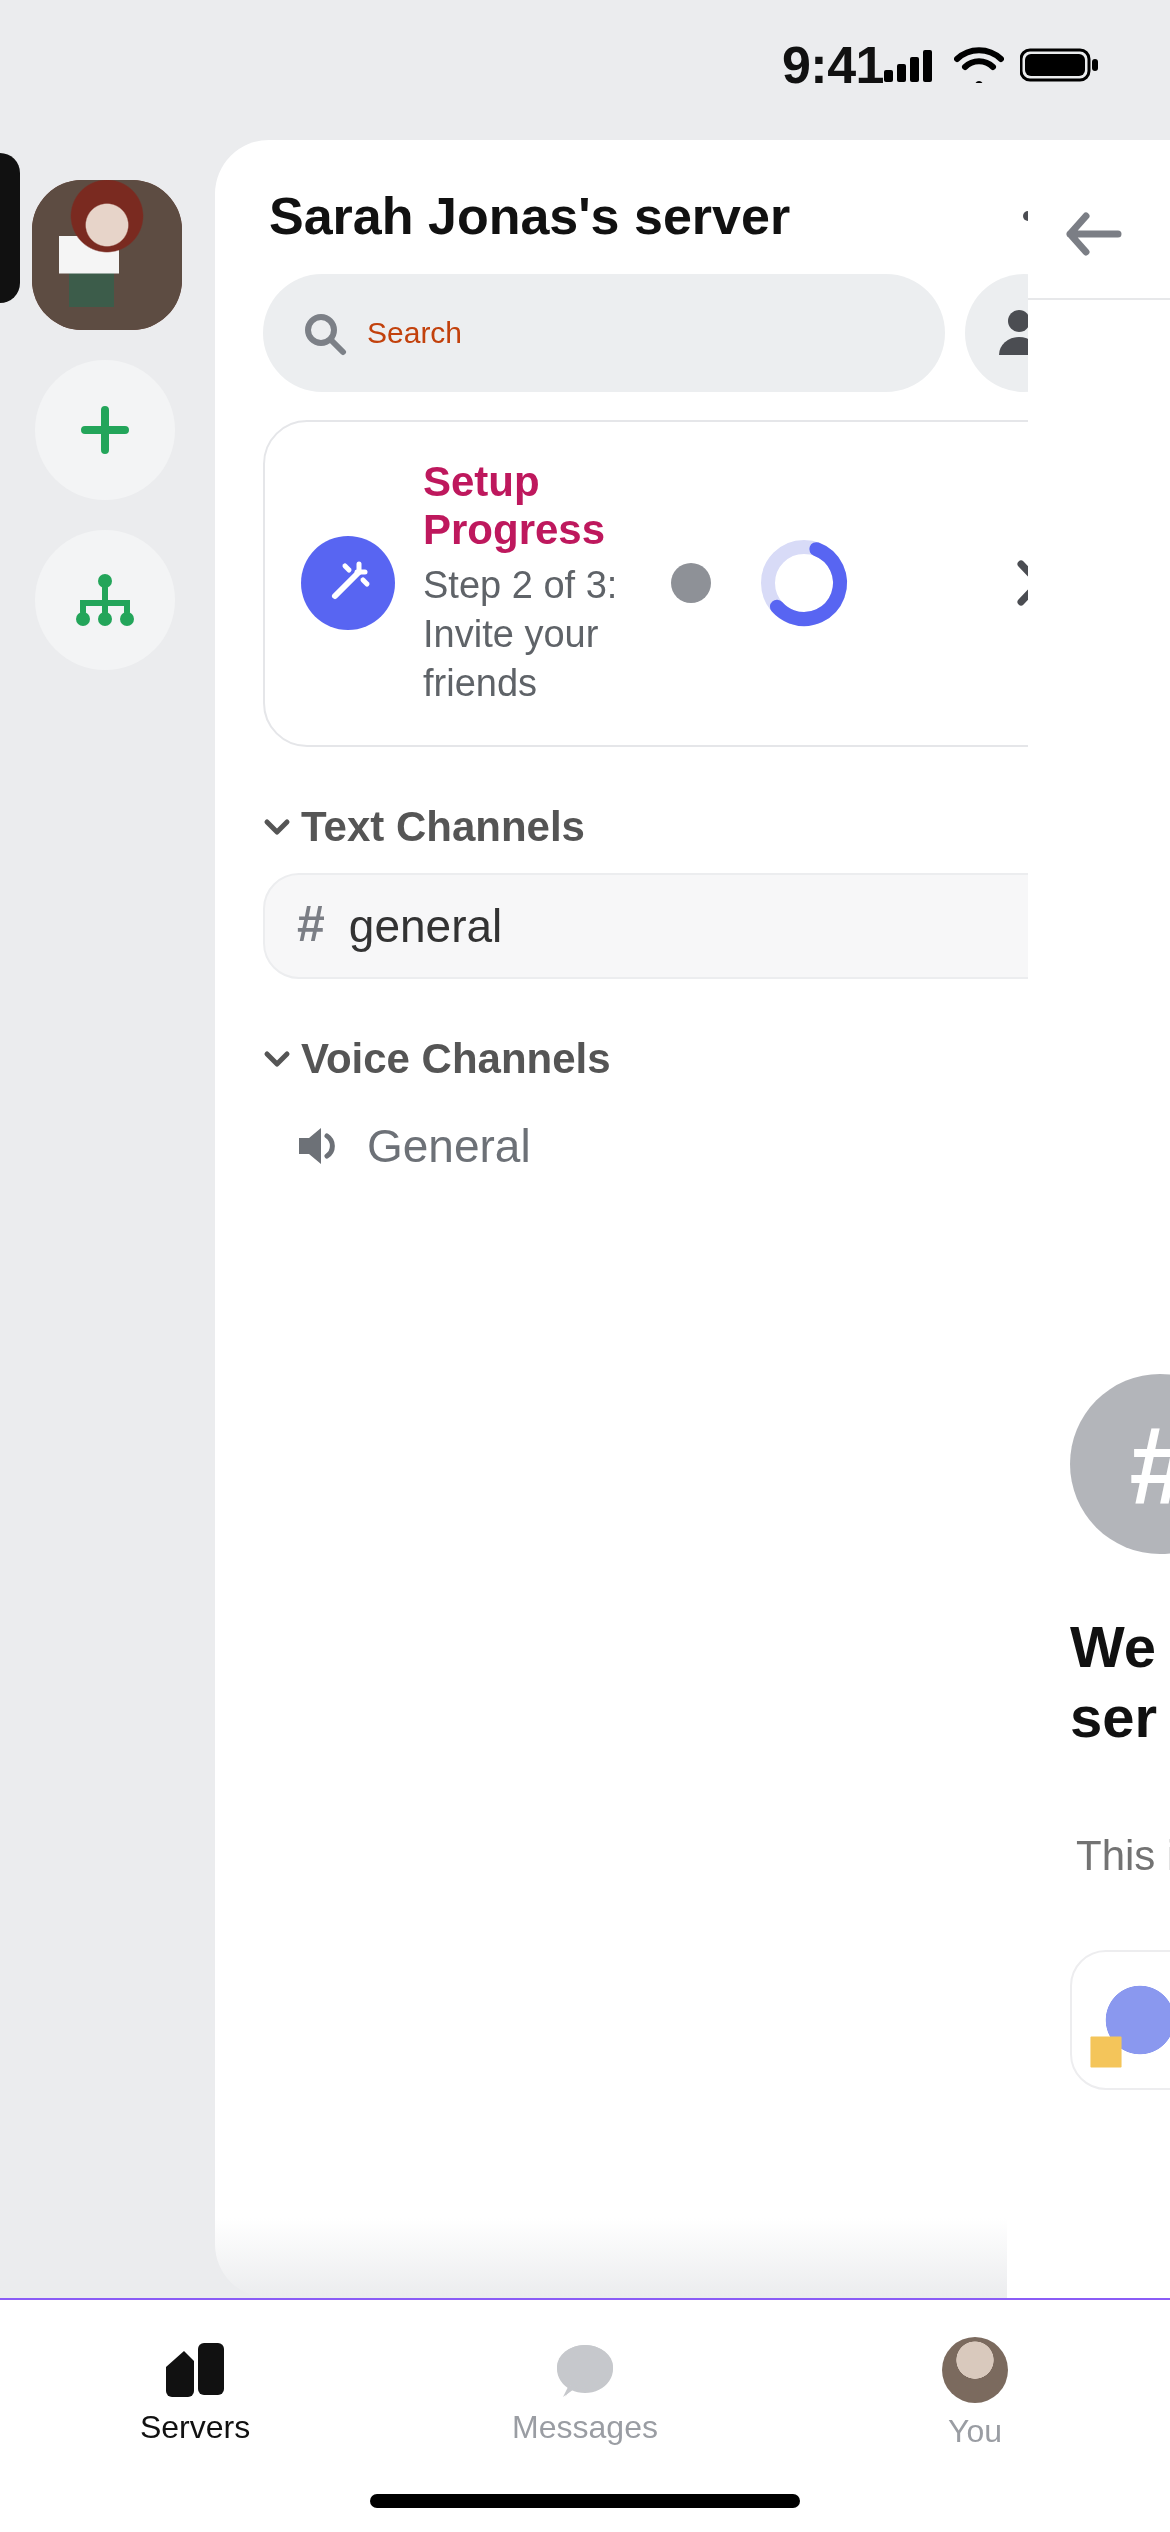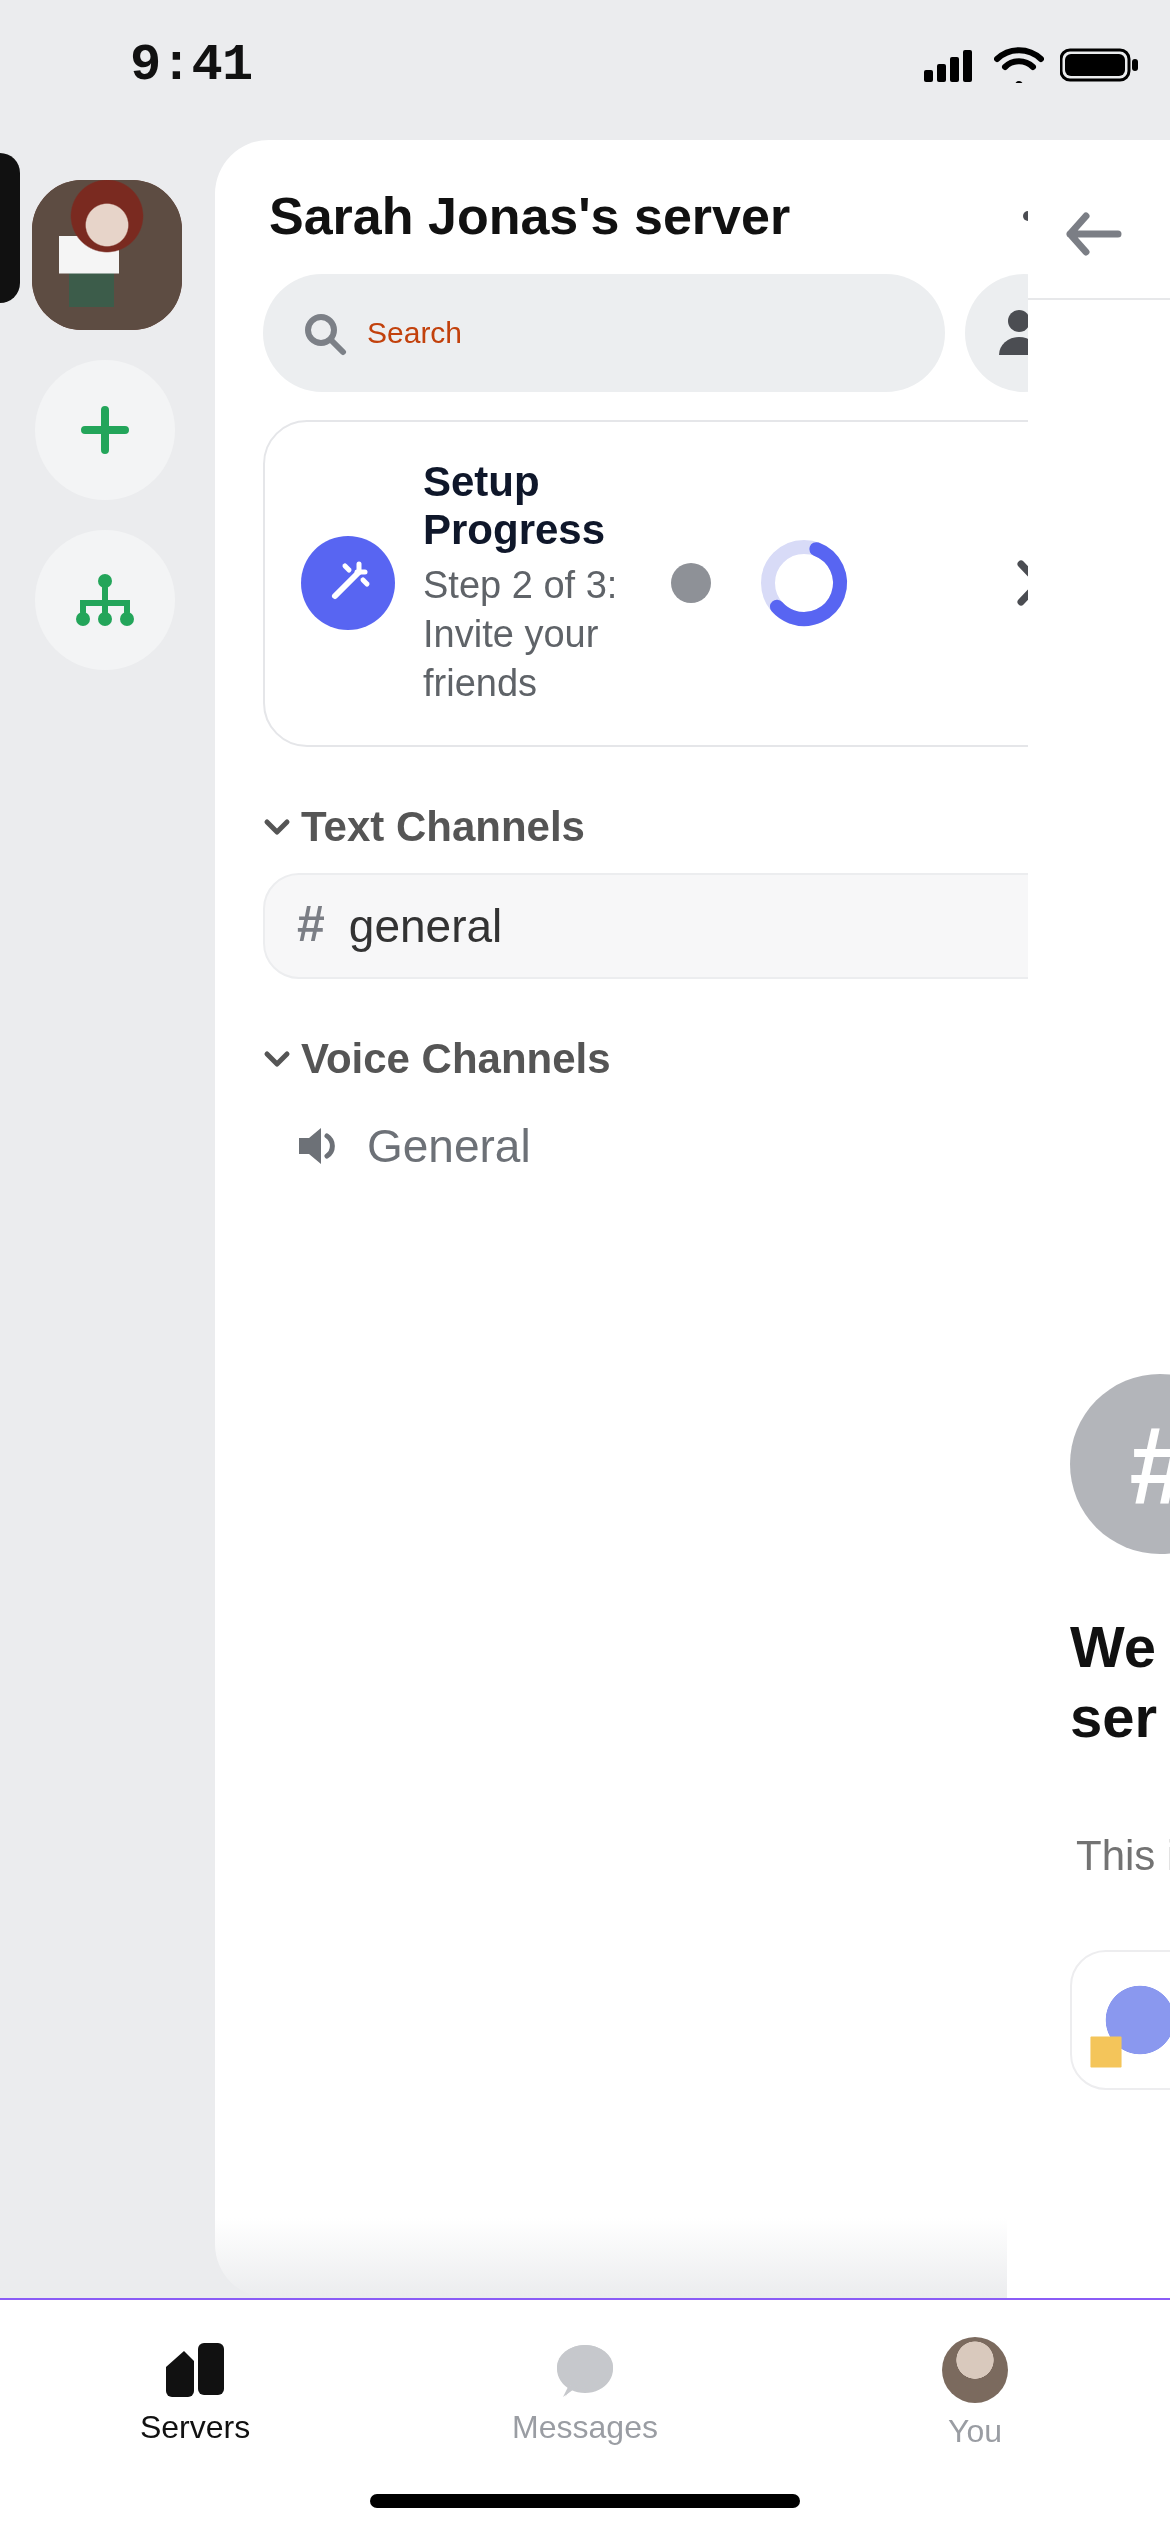--- a/index.html
+++ b/index.html
@@ -11,23 +11,22 @@
     color: #111;
   }
 
   
   .status-bar {
     position: absolute;
     top: 0; left: 0; right: 0;
     height: 130px;
     display: flex;
     align-items: center;
-    justify-content: space-between;
-    padding: 0 30px 0 130px;
-    font-family: Liberation Mono, monospace;
+    justify-content: flex-end;
+    padding: 0 70px 0 130px;
   }
   .status-time {
     font-size: 52px;
     font-weight: 700;
     letter-spacing: -0.5px;
   }
   .status-right { display: flex; align-items: center; gap: 16px; }
   .status-right svg { display: block; }
 
   
@@ -146,21 +145,21 @@
     align-items: center;
     gap: 28px;
   }
   .wand {
     width: 94px; height: 94px; flex: 0 0 auto;
     border-radius: 50%;
     background: #5865f2;
     display: flex; align-items: center; justify-content: center;
   }
   .setup-text { flex: 0 0 auto; width: 218px; }
-  .setup-title { font-size: 42px; font-weight: 800; color: #0f172a; line-height: 1.15; }
+  .setup-title { font-size: 42px; font-weight: 800; color: #be185d; line-height: 1.15; }
   .setup-step { font-size: 38px; color: #5f6368; line-height: 1.3; margin-top: 6px; }
   .bullet {
     width: 40px; height: 40px; border-radius: 50%;
     background: #8e9197;
     flex: 0 0 auto;
     margin-left: 2px;
   }
   .progress-ring { flex: 0 0 auto; margin-left: 18px; }
   .chev-right { flex: 0 0 auto; margin-left: auto; }
 

